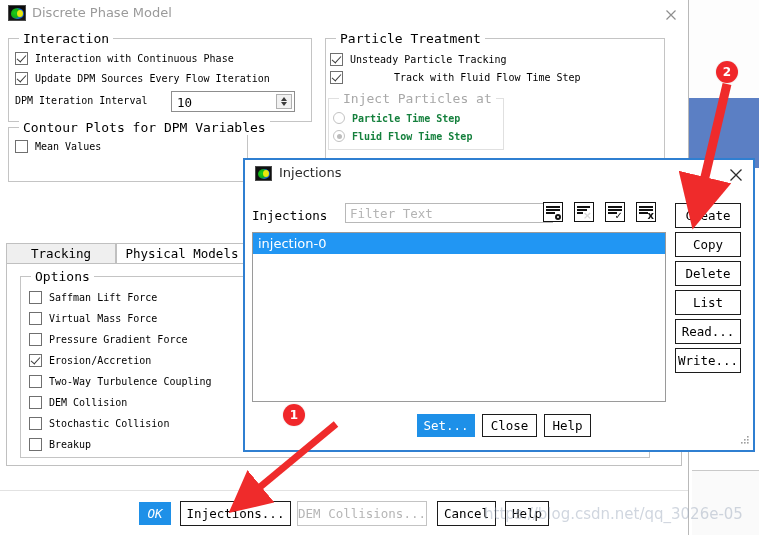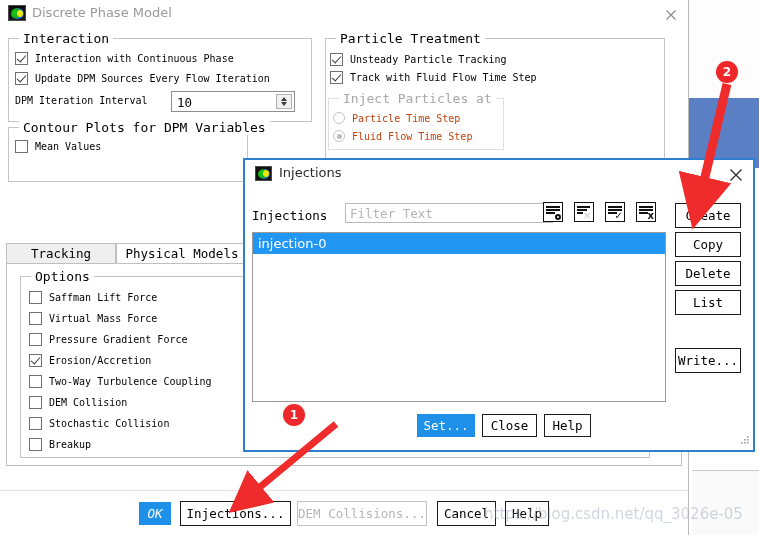--- a/index.html
+++ b/index.html
@@ -46,21 +46,21 @@
   .group-title{position:absolute;top:-8px;left:10px;background:#ffffff;padding:0 4px;
       font-family:"DejaVu Sans Mono","Liberation Mono",monospace;font-size:13px;color:#000;white-space:nowrap;}
   .group-title.dim{color:#a8a8a8;}
 
   .row{position:absolute;display:flex;align-items:center;white-space:nowrap;}
   .cb{width:13px;height:13px;border:1px solid #6f6f6f;box-sizing:border-box;background:#fff;
       display:inline-block;position:relative;flex:0 0 auto;margin-right:7px;}
   .cb.checked::after{content:"";position:absolute;left:3px;top:0px;width:4px;height:8px;
       border:solid #3a3a3a;border-width:0 1.6px 1.6px 0;transform:rotate(42deg);}
   .lbl{font-family:"DejaVu Sans Mono","Liberation Mono",monospace;font-size:10px;color:#000;letter-spacing:0px;}
-  .lbl.dim{color:#c2410c;}
+  .lbl.dim{color:#15803d;font-weight:bold;}
   .rb{width:12px;height:12px;border:1px solid #c2c2c2;border-radius:50%;box-sizing:border-box;background:#fff;
       display:inline-block;position:relative;flex:0 0 auto;margin-right:7px;}
   .rb.sel::after{content:"";position:absolute;left:2.5px;top:2.5px;width:5px;height:5px;border-radius:50%;background:#bcbcbc;}
 
   
   #dpm-interval-field{position:absolute;left:171px;top:91px;width:124px;height:21px;border:1px solid #8d8d8d;
      background:#fff;box-sizing:border-box;}
   #dpm-interval-value{position:absolute;left:5px;top:3px;font-family:"DejaVu Sans Mono","Liberation Mono",monospace;font-size:12.5px;color:#000;}
   #dpm-interval-spin{position:absolute;right:2px;top:2px;width:16px;height:15px;border:1px solid #b0b0b0;
      background:#f1f1f1;box-sizing:border-box;}
@@ -214,21 +214,21 @@
       <span class="lbl">Mean Values</span>
     </div>
 
     <div class="group" style="left:325px;top:38px;width:340px;height:126px;">
       <div class="group-title">Particle Treatment</div>
     </div>
     <div class="row" style="left:330px;top:53px;">
       <span class="cb checked"></span>
       <span class="lbl">Unsteady Particle Tracking</span>
     </div>
-    <div class="row" style="left:330px;top:71px;">
+    <div class="row" style="left:330px;top:71px;gap:44px;">
       <span class="cb checked"></span>
       <span class="lbl">Track with Fluid Flow Time Step</span>
     </div>
 
     <div class="group" style="left:328px;top:98px;width:176px;height:52px;border-color:#e0e0e0;">
       <div class="group-title dim">Inject Particles at</div>
     </div>
     <div class="row" style="left:333px;top:112px;">
       <span class="rb"></span>
       <span class="lbl dim">Particle Time Step</span>
@@ -338,20 +338,21 @@
     <div id="inj-list">
       <div id="inj-list-item">
         <span>injection-0</span>
       </div>
     </div>
 
     <div class="side-btn" style="top:72px;">Copy</div>
     <div class="side-btn" style="top:43px;">Create</div>
     <div class="side-btn" style="top:101px;">Delete</div>
     <div class="side-btn" style="top:130px;">List</div>
+    <div class="side-btn" style="top:159px;">Read...</div>
     <div class="side-btn" style="top:188px;">Write...</div>
 
     <div class="inj-foot primary" style="left:172px;width:58px;">Set...</div>
     <div class="inj-foot" style="left:237px;width:55px;">Close</div>
     <div class="inj-foot" style="left:299px;width:47px;">Help</div>
 
     <svg id="inj-grip" viewBox="0 0 16 16">
       <g fill="#9e9e9e">
         <rect x="12" y="4" width="1.6" height="1.6"></rect>
         <rect x="9" y="7" width="1.6" height="1.6"></rect>

